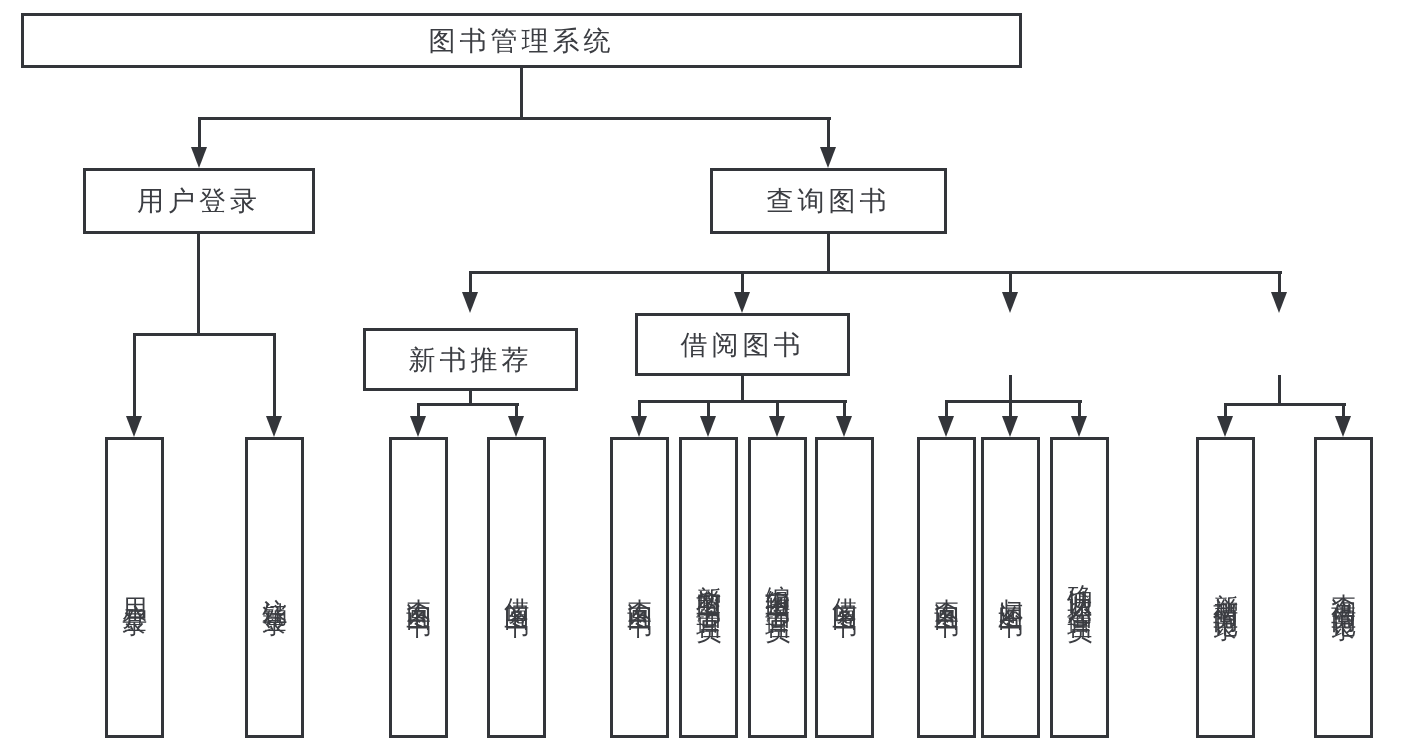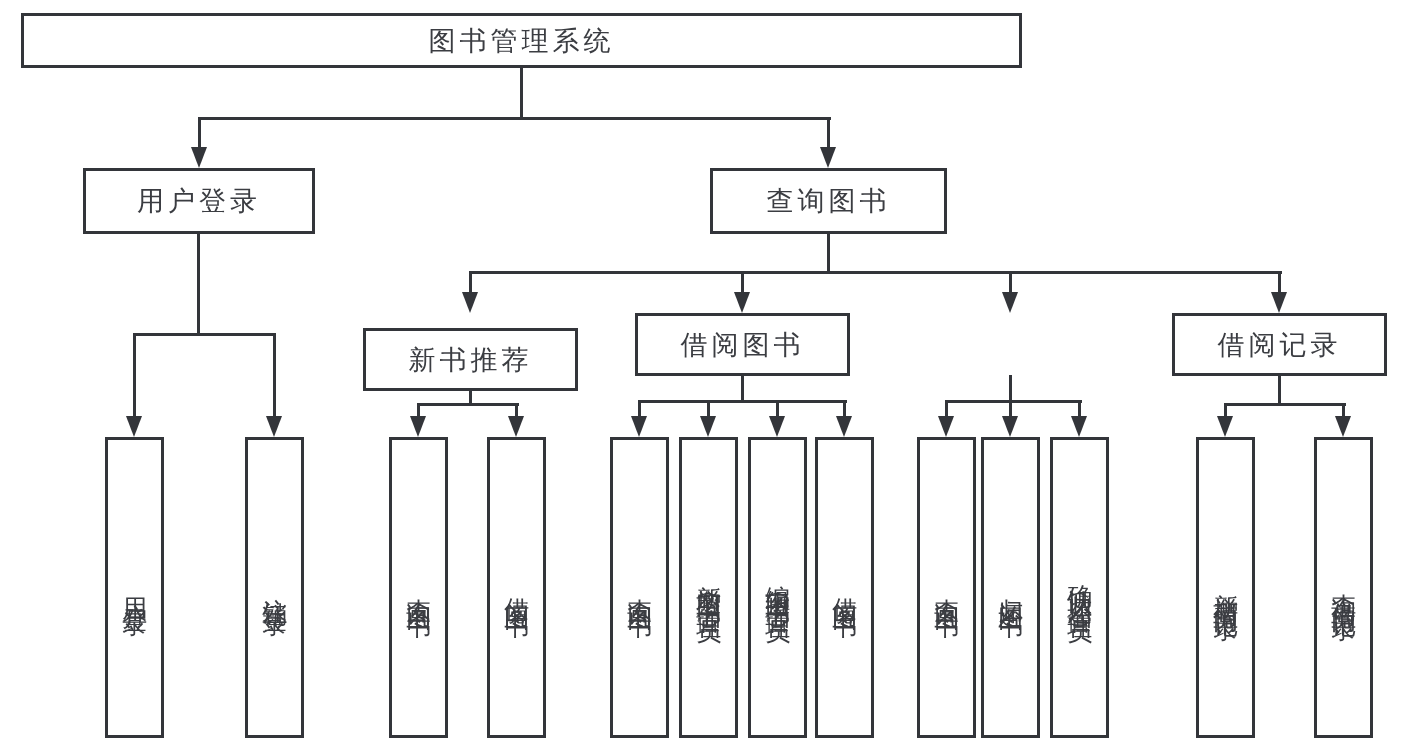--- a/index.html
+++ b/index.html
@@ -96,21 +96,20 @@
   <div class="ln" style="left:1342px;top:405px;width:3px;height:12px"></div>
   <div class="arr" style="left:1335px;top:416px"></div>
 
   <div class="box" style="left:21px;top:13px;width:1001px;height:55px">图书管理系统</div>
 
   <div class="box" style="left:83px;top:168px;width:232px;height:66px">用户登录</div>
   <div class="box" style="left:710px;top:168px;width:237px;height:66px">查询图书</div>
 
   <div class="box" style="left:363px;top:328px;width:215px;height:63px">新书推荐</div>
   <div class="box" style="left:635px;top:313px;width:215px;height:63px">借阅图书</div>
-  <div class="box" style="left:1172px;top:313px;width:215px;height:63px">借阅记录</div>
 
   <div class="box vbox" style="left:105px;top:437px;width:59px;height:301px">用户登录</div>
   <div class="box vbox" style="left:245px;top:437px;width:59px;height:301px">注销登录</div>
 
   <div class="box vbox" style="left:389px;top:437px;width:59px;height:301px">查询图书</div>
   <div class="box vbox" style="left:487px;top:437px;width:59px;height:301px">借阅图书</div>
 
   <div class="box vbox" style="left:610px;top:437px;width:59px;height:301px">查询图书</div>
   <div class="box vbox" style="left:679px;top:437px;width:59px;height:301px">新增图书（管理员）</div>
   <div class="box vbox" style="left:748px;top:437px;width:59px;height:301px">编辑图书（管理员）</div>

